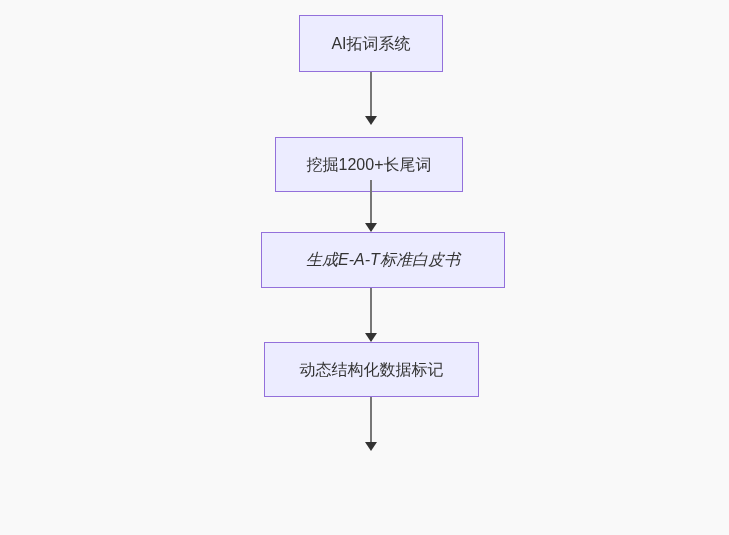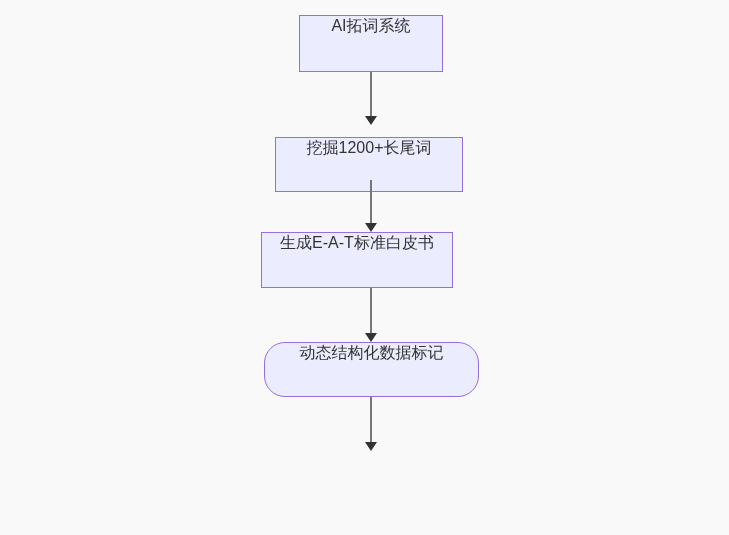--- a/index.html
+++ b/index.html
@@ -22,20 +22,21 @@
     height: 535px;
   }
   .flow-node {
     position: absolute;
     box-sizing: border-box;
     background: #ECECFF;
     border: 1px solid #9370DB;
     color: #333333;
     font-size: 16px;
     display: flex;
+    align-items: center;
     justify-content: center;
     text-align: center;
     line-height: 1.2;
   }
   .flow-arrow {
     position: absolute;
     width: 14px;
     display: flex;
     flex-direction: column;
     align-items: center;
@@ -69,30 +70,30 @@
 
   <div class="flow-node" style="left:275px; top:125px; width:188px; height:55px;margin-top:12px;">
     <span>挖掘1200+长尾词</span>
   </div>
 
   <div class="flow-arrow" style="left:364px; top:180px; height:52px;">
     <div class="shaft"></div>
     <div class="head"></div>
   </div>
 
-  <div class="flow-node" style="left:261px; top:232px; width:192px; height:56px;">
+  <div class="flow-node" style="left:261px; top:232px; width:244px; height:56px;font-style:italic;">
     <span>生成E-A-T标准白皮书</span>
   </div>
 
   <div class="flow-arrow" style="left:364px; top:288px; height:54px;">
     <div class="shaft"></div>
     <div class="head"></div>
   </div>
 
-  <div class="flow-node" style="left:264px; top:342px; width:215px; height:55px;border-radius:21px;">
+  <div class="flow-node" style="left:264px; top:342px; width:215px; height:55px;">
     <span>动态结构化数据标记</span>
   </div>
 
   <div class="flow-arrow" style="left:364px; top:397px; height:54px;">
     <div class="shaft"></div>
     <div class="head"></div>
   </div>
 
 
 </div>

